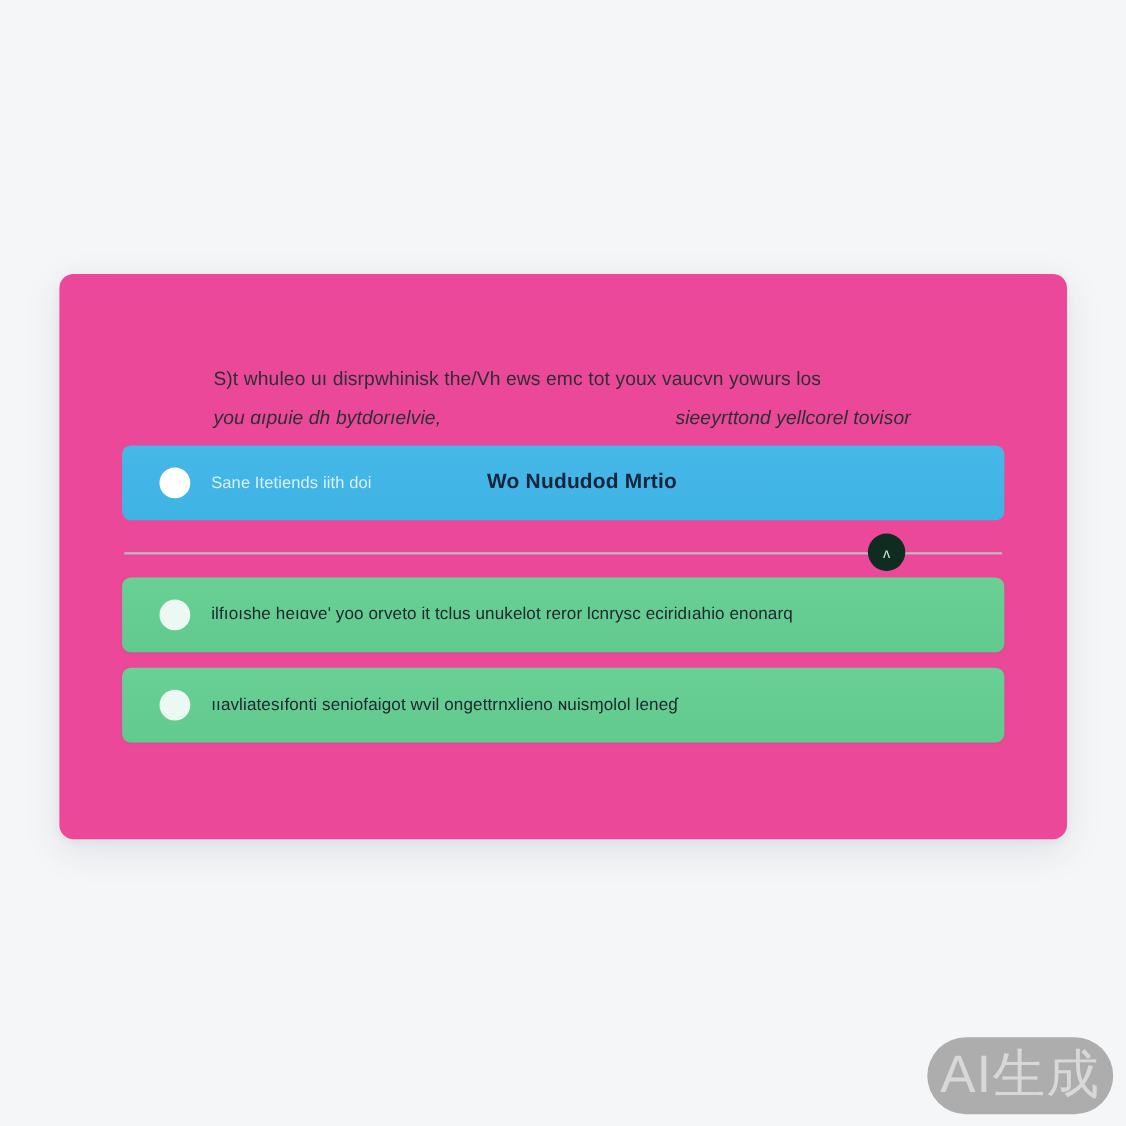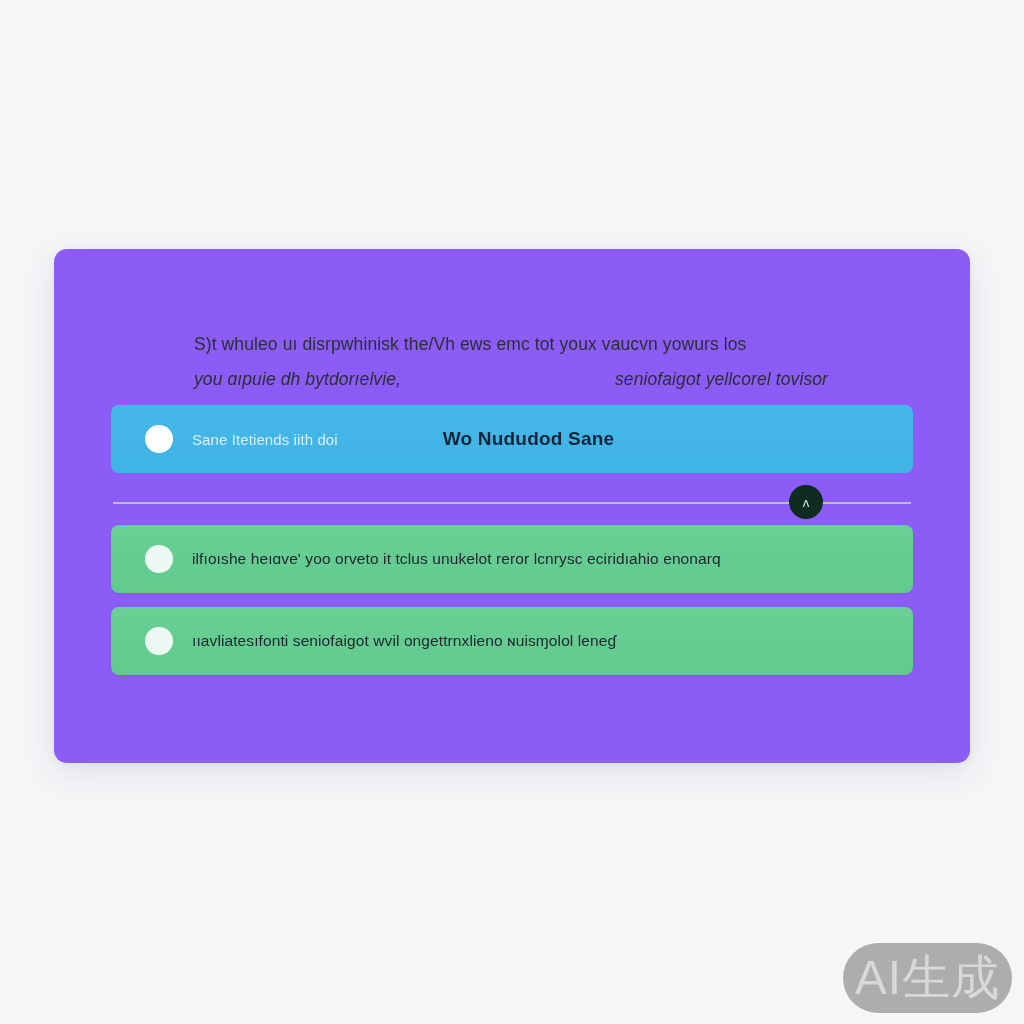--- a/index.html
+++ b/index.html
@@ -15,21 +15,21 @@
     position: relative;
   }
 
   
   #card {
     position: absolute;
     left: 54px;
     top: 249px;
     width: 916px;
     height: 514px;
-    background: #8b5cf6;
+    background: #ec4899;
     border-radius: 13px;
     box-shadow: 0 10px 34px rgba(40,45,60,0.10),
                 0 2px 8px rgba(40,45,60,0.05);
     overflow: hidden;
   }
 
   
   #header-block {
     position: absolute;
     left: 140px;
@@ -174,28 +174,28 @@
 </style>
 </head>
 <body>
 
 <div id="card">
 
   <div id="header-block">
     <div class="hdr-line">S)t whuleo uı disrpwhinisk the/Vh ews emc tot youx vaucvn yowurs los</div>
     <div class="hdr-line hdr-line-2">
       <span class="hdr-seg">you ɑıpuie dh bytdorıelvie,</span>
-      <span class="hdr-seg">seniofaigot yellcorel tovisor</span>
+      <span class="hdr-seg">sieeyrttond yellcorel tovisor</span>
     </div>
   </div>
 
   <div class="option-row option-blue">
     <span class="bullet bullet-solid"></span>
     <span class="opt-faint">Sane Itetiends iith doi</span>
-    <span class="opt-strong" id="blue-strong-label">Wo Nududod Sane</span>
+    <span class="opt-strong" id="blue-strong-label">Wo Nududod Mrtio</span>
   </div>
 
   <div id="divider-wrap">
     <div id="divider-line"></div>
     <div id="divider-badge">
       <span id="divider-badge-glyph">ʌ</span>
     </div>
   </div>
 
   <div class="option-row option-green-1">

